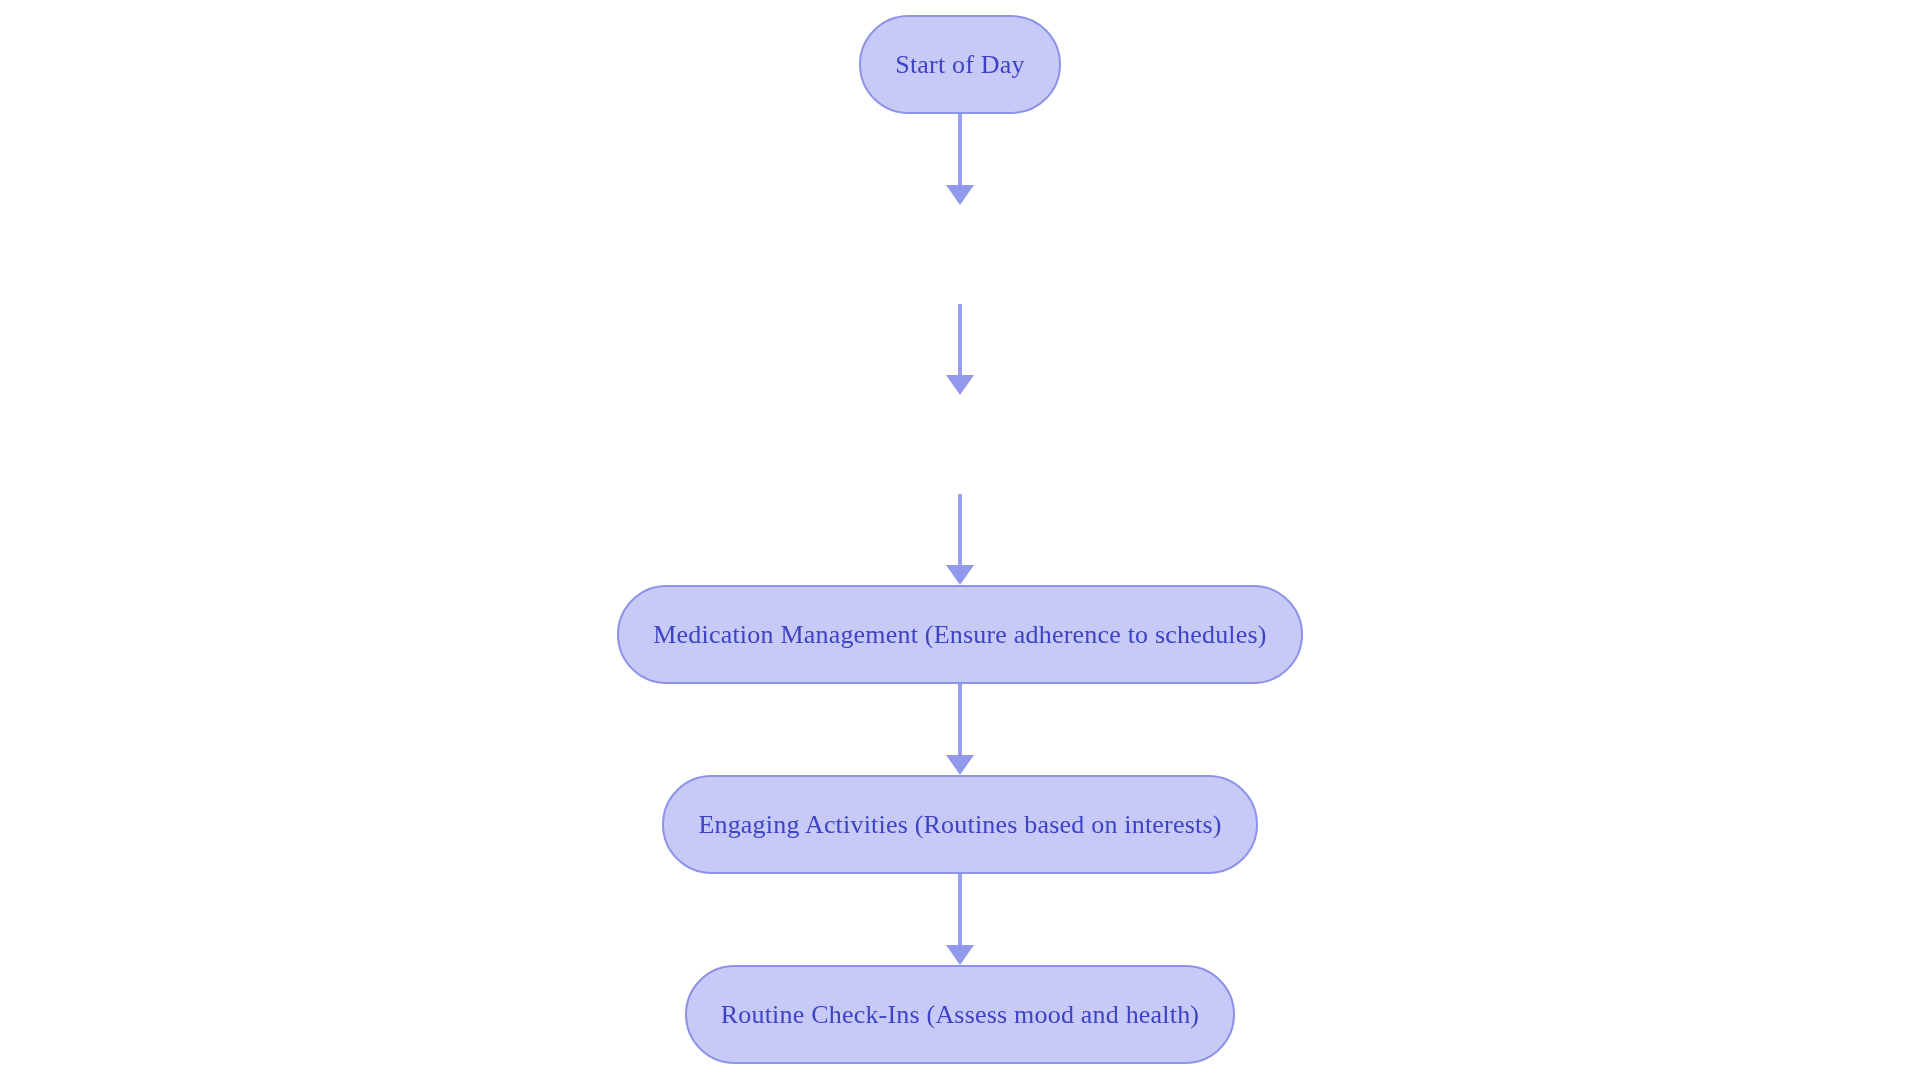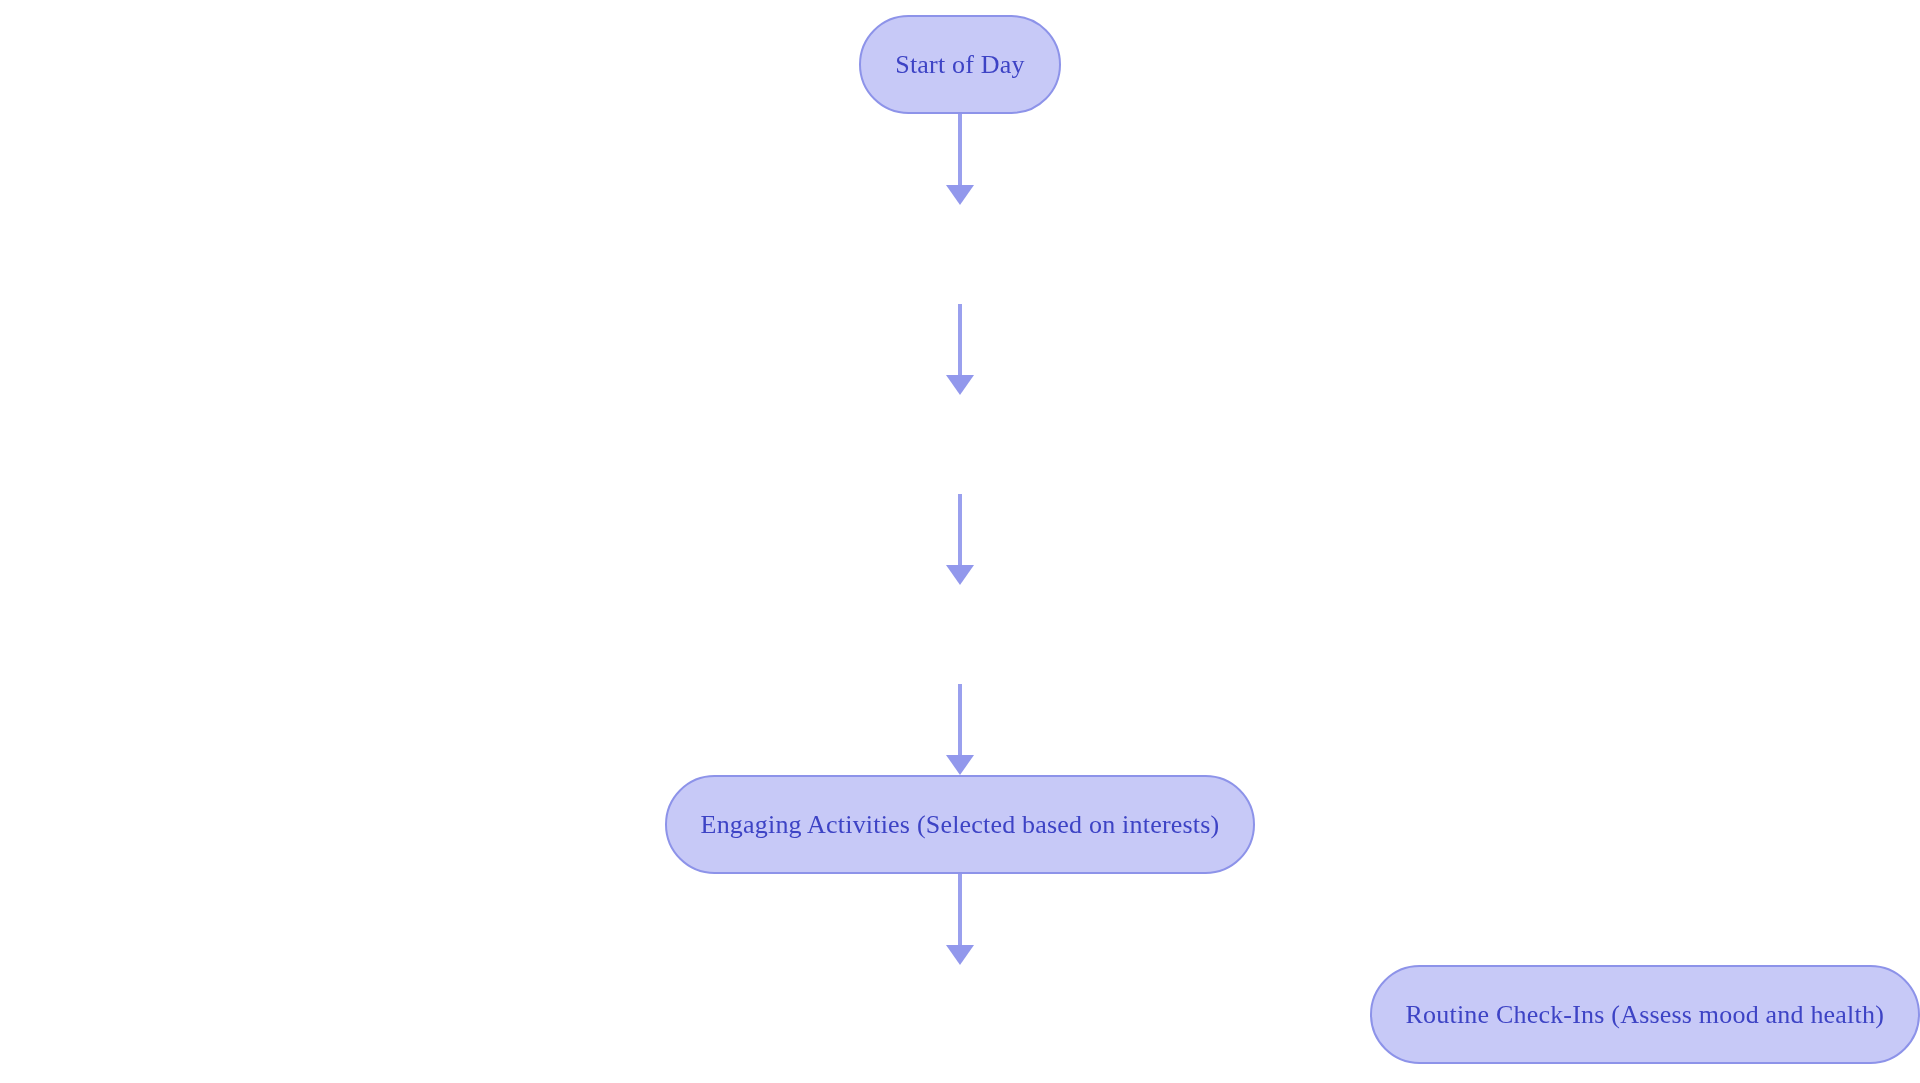--- a/index.html
+++ b/index.html
@@ -36,21 +36,21 @@
     color: #3d43c5;
     font-size: 26px;
     white-space: nowrap;
     letter-spacing: 0.2px;
   }
   .row-0 { top: 15px; }
   .row-1 { top: 205px; }
   .row-2 { top: 395px; }
   .row-3 { top: 585px; }
   .row-4 { top: 775px; }
-  .row-5 { top: 965px; justify-content: flex-end; }
+  .row-5 { top: 965px; }
 
   .flow-arrow {
     position: absolute;
     left: 960px;
     transform: translateX(-50%);
     width: 28px;
     height: 91px;
     display: flex;
     flex-direction: column;
     align-items: center;
@@ -94,29 +94,34 @@
     <div class="arrow-line"></div>
     <div class="arrow-head"></div>
   </div>
 
 
   <div class="flow-arrow arrow-2">
     <div class="arrow-line"></div>
     <div class="arrow-head"></div>
   </div>
 
+  <div class="node-row row-3">
+    <div class="flow-node">
+      <span>Medication Management (Ensure adherence to schedules)</span>
+    </div>
+  </div>
 
   <div class="flow-arrow arrow-3">
     <div class="arrow-line"></div>
     <div class="arrow-head"></div>
   </div>
 
   <div class="node-row row-4">
     <div class="flow-node">
-      <span>Engaging Activities (Selected based on interests)</span>
+      <span>Engaging Activities (Routines based on interests)</span>
     </div>
   </div>
 
   <div class="flow-arrow arrow-4">
     <div class="arrow-line"></div>
     <div class="arrow-head"></div>
   </div>
 
   <div class="node-row row-5">
     <div class="flow-node">

